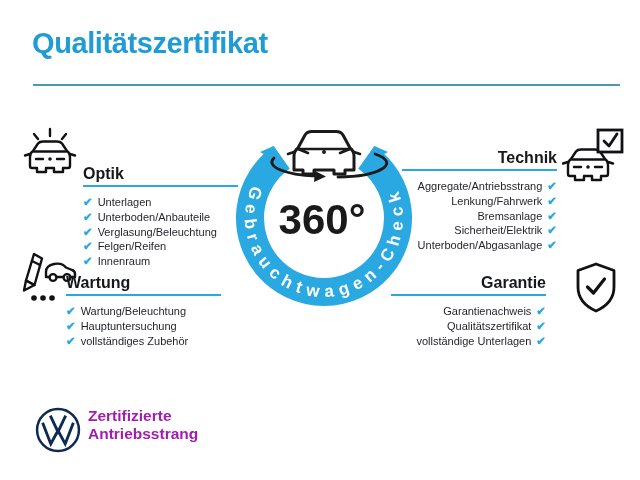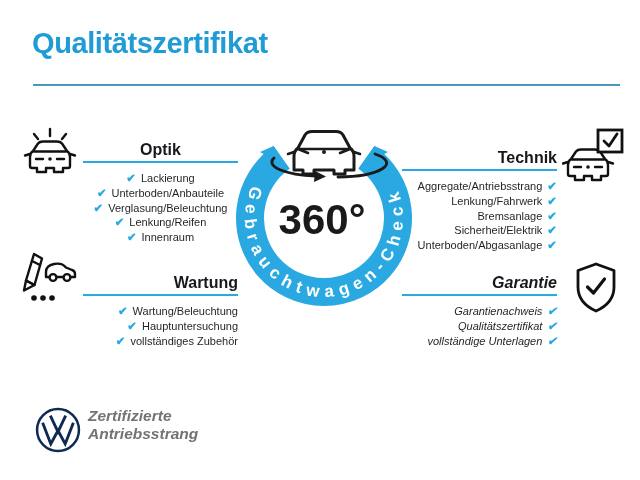--- a/index.html
+++ b/index.html
@@ -14,59 +14,59 @@
   .title-rule{left:33px;top:84px;width:587px;height:2px;background:#4a97b8;}
   
   .sec{position:absolute;width:155px;}
   .sec .hdr{font-size:16px;font-weight:bold;color:#17181d;line-height:19px;margin-bottom:2px;}
   .sec .rule{height:2px;background:#29a8e2;margin-bottom:8px;}
   .sec .item{font-size:11px;color:#1f2126;line-height:14.8px;white-space:nowrap;}
   .sec-right{text-align:right;}
   .check{color:#29a8e2;font-size:11.5px;font-weight:bold;}
   .sec-left .check{margin-right:5px;}
   .sec-right .check{margin-left:5px;}
-  .sec-optik{left:83px;top:140px;text-align:center;}
+  .sec-optik{left:83px;top:164px;}
   .sec-technik{left:402px;top:148px;}
-  .sec-wartung{left:83px;top:273px;text-align:right;}
-  .sec-garantie{left:402px;top:273px;font-style:italic;}
+  .sec-wartung{left:66px;top:273px;}
+  .sec-garantie{left:391px;top:273px;}
   
   .icon-optik{left:22px;top:126px;}
   .icon-wartung{left:21px;top:250px;}
   .icon-technik{left:562px;top:128px;}
   .icon-garantie{left:574px;top:261px;}
   
   .center-svg{left:194px;top:88px;}
   .ring-text{font-family:"Liberation Sans",sans-serif;font-size:17px;font-weight:bold;fill:#ffffff;letter-spacing:6px;}
   .degree-text{font-family:"Liberation Sans",sans-serif;font-size:42px;font-weight:bold;fill:#1a1a1a;}
   
   .vw-logo{left:34px;top:406px;}
-  .footer-text{left:88px;top:407px;font-size:15.5px;font-weight:bold;color:#737373;line-height:18px;font-style:italic;}
+  .footer-text{left:88px;top:407px;font-size:15.5px;font-weight:bold;color:#a21caf;line-height:18px;}
 </style>
 </head>
 <body>
 
 <div class="abs page-title">Qualitätszertifikat</div>
 <div class="abs title-rule"></div>
 
 <svg class="abs icon-optik" width="56" height="54" viewBox="0 0 56 54">
   <g fill="none" stroke="#111114" stroke-width="2.4" stroke-linecap="round" stroke-linejoin="round">
     <path d="M 12,8 L 16,13 M 28,3 L 28,10 M 44,8 L 40,13"></path>
     <path d="M 8,40 L 8,31 Q 8,27 11,25 L 16,17.5 Q 17.5,15.5 21,15.5 L 35,15.5 Q 38.5,15.5 40,17.5 L 45,25 Q 48,27 48,31 L 48,40 Q 48,42 46,42 L 41,42 L 41,46 L 32,46 L 32,42 L 24,42 L 24,46 L 15,46 L 15,42 L 10,42 Q 8,42 8,40 Z"></path>
     <path d="M 12,25.5 L 44,25.5 M 14,33 L 21,33 M 35,33 L 42,33 M 8,28 L 3,29.5 M 48,28 L 53,29.5"></path>
   </g>
   <circle cx="28" cy="33" r="1.8" fill="#111114"></circle>
 </svg>
 
 <div class="sec sec-left sec-optik">
   <div class="hdr">Optik</div>
   <div class="rule"></div>
-  <div class="item"><span class="check">✔</span><span>Lackierung</span></div>
+  <div class="item"><span class="check">✔</span><span>Unterlagen</span></div>
   <div class="item"><span class="check">✔</span><span>Unterboden/Anbauteile</span></div>
   <div class="item"><span class="check">✔</span><span>Verglasung/Beleuchtung</span></div>
-  <div class="item"><span class="check">✔</span><span>Lenkung/Reifen</span></div>
+  <div class="item"><span class="check">✔</span><span>Felgen/Reifen</span></div>
   <div class="item"><span class="check">✔</span><span>Innenraum</span></div>
 </div>
 
 <svg class="abs icon-technik" width="62" height="56" viewBox="0 0 62 56">
   <g fill="none" stroke="#111114" stroke-width="2.4" stroke-linecap="round" stroke-linejoin="round">
     <path d="M 6,46 L 6,37 Q 6,33 9,31 L 14,23.5 Q 15.5,21.5 19,21.5 L 33,21.5 Q 36.5,21.5 38,23.5 L 43,31 Q 46,33 46,37 L 46,46 Q 46,48 44,48 L 39,48 L 39,52 L 30,52 L 30,48 L 22,48 L 22,52 L 13,52 L 13,48 L 8,48 Q 6,48 6,46 Z"></path>
     <path d="M 10,31.5 L 42,31.5 M 12,39 L 19,39 M 33,39 L 40,39 M 6,34 L 1,35.5 M 46,34 L 51,35.5"></path>
   </g>
   <circle cx="26" cy="39" r="1.8" fill="#111114"></circle>
   <rect x="36" y="2" width="24" height="22" fill="#ffffff" stroke="#111114" stroke-width="2.8"></rect>

